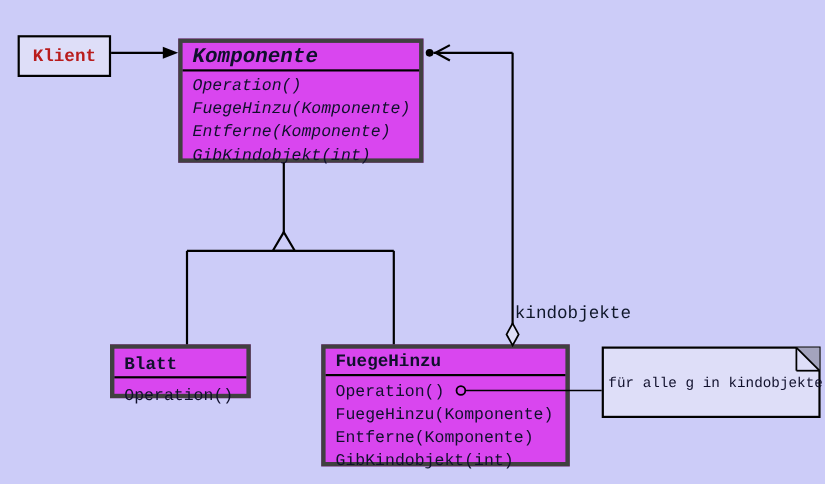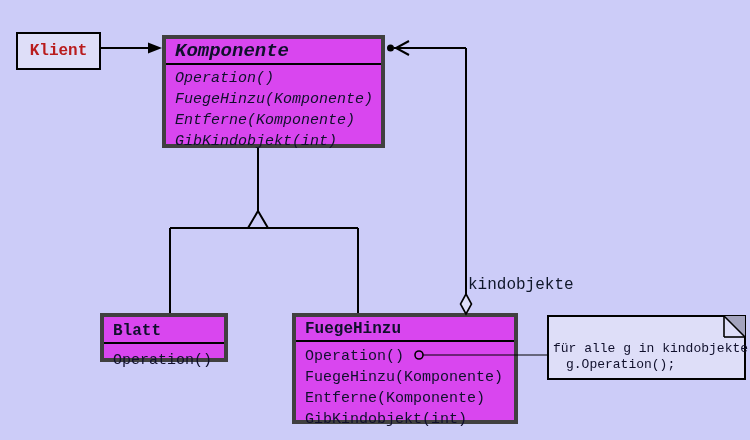--- a/index.html
+++ b/index.html
@@ -153,17 +153,16 @@
       <div class="uml-method">Entferne(Komponente)</div>
       <div class="uml-method">GibKindobjekt(int)</div>
     </div>
   </div>
 
   <div class="edge-label" style="left:468px;top:276px;">kindobjekte</div>
 
   <div class="uml-note" style="left:547px;top:315px;width:199px;height:65px;">
     <div class="note-text">
       <div class="note-line">für alle g in kindobjekte</div>
-      <div class="note-line indent">g.Operation();</div>
     </div>
   </div>
 
 </div>
 
 </body></html>

